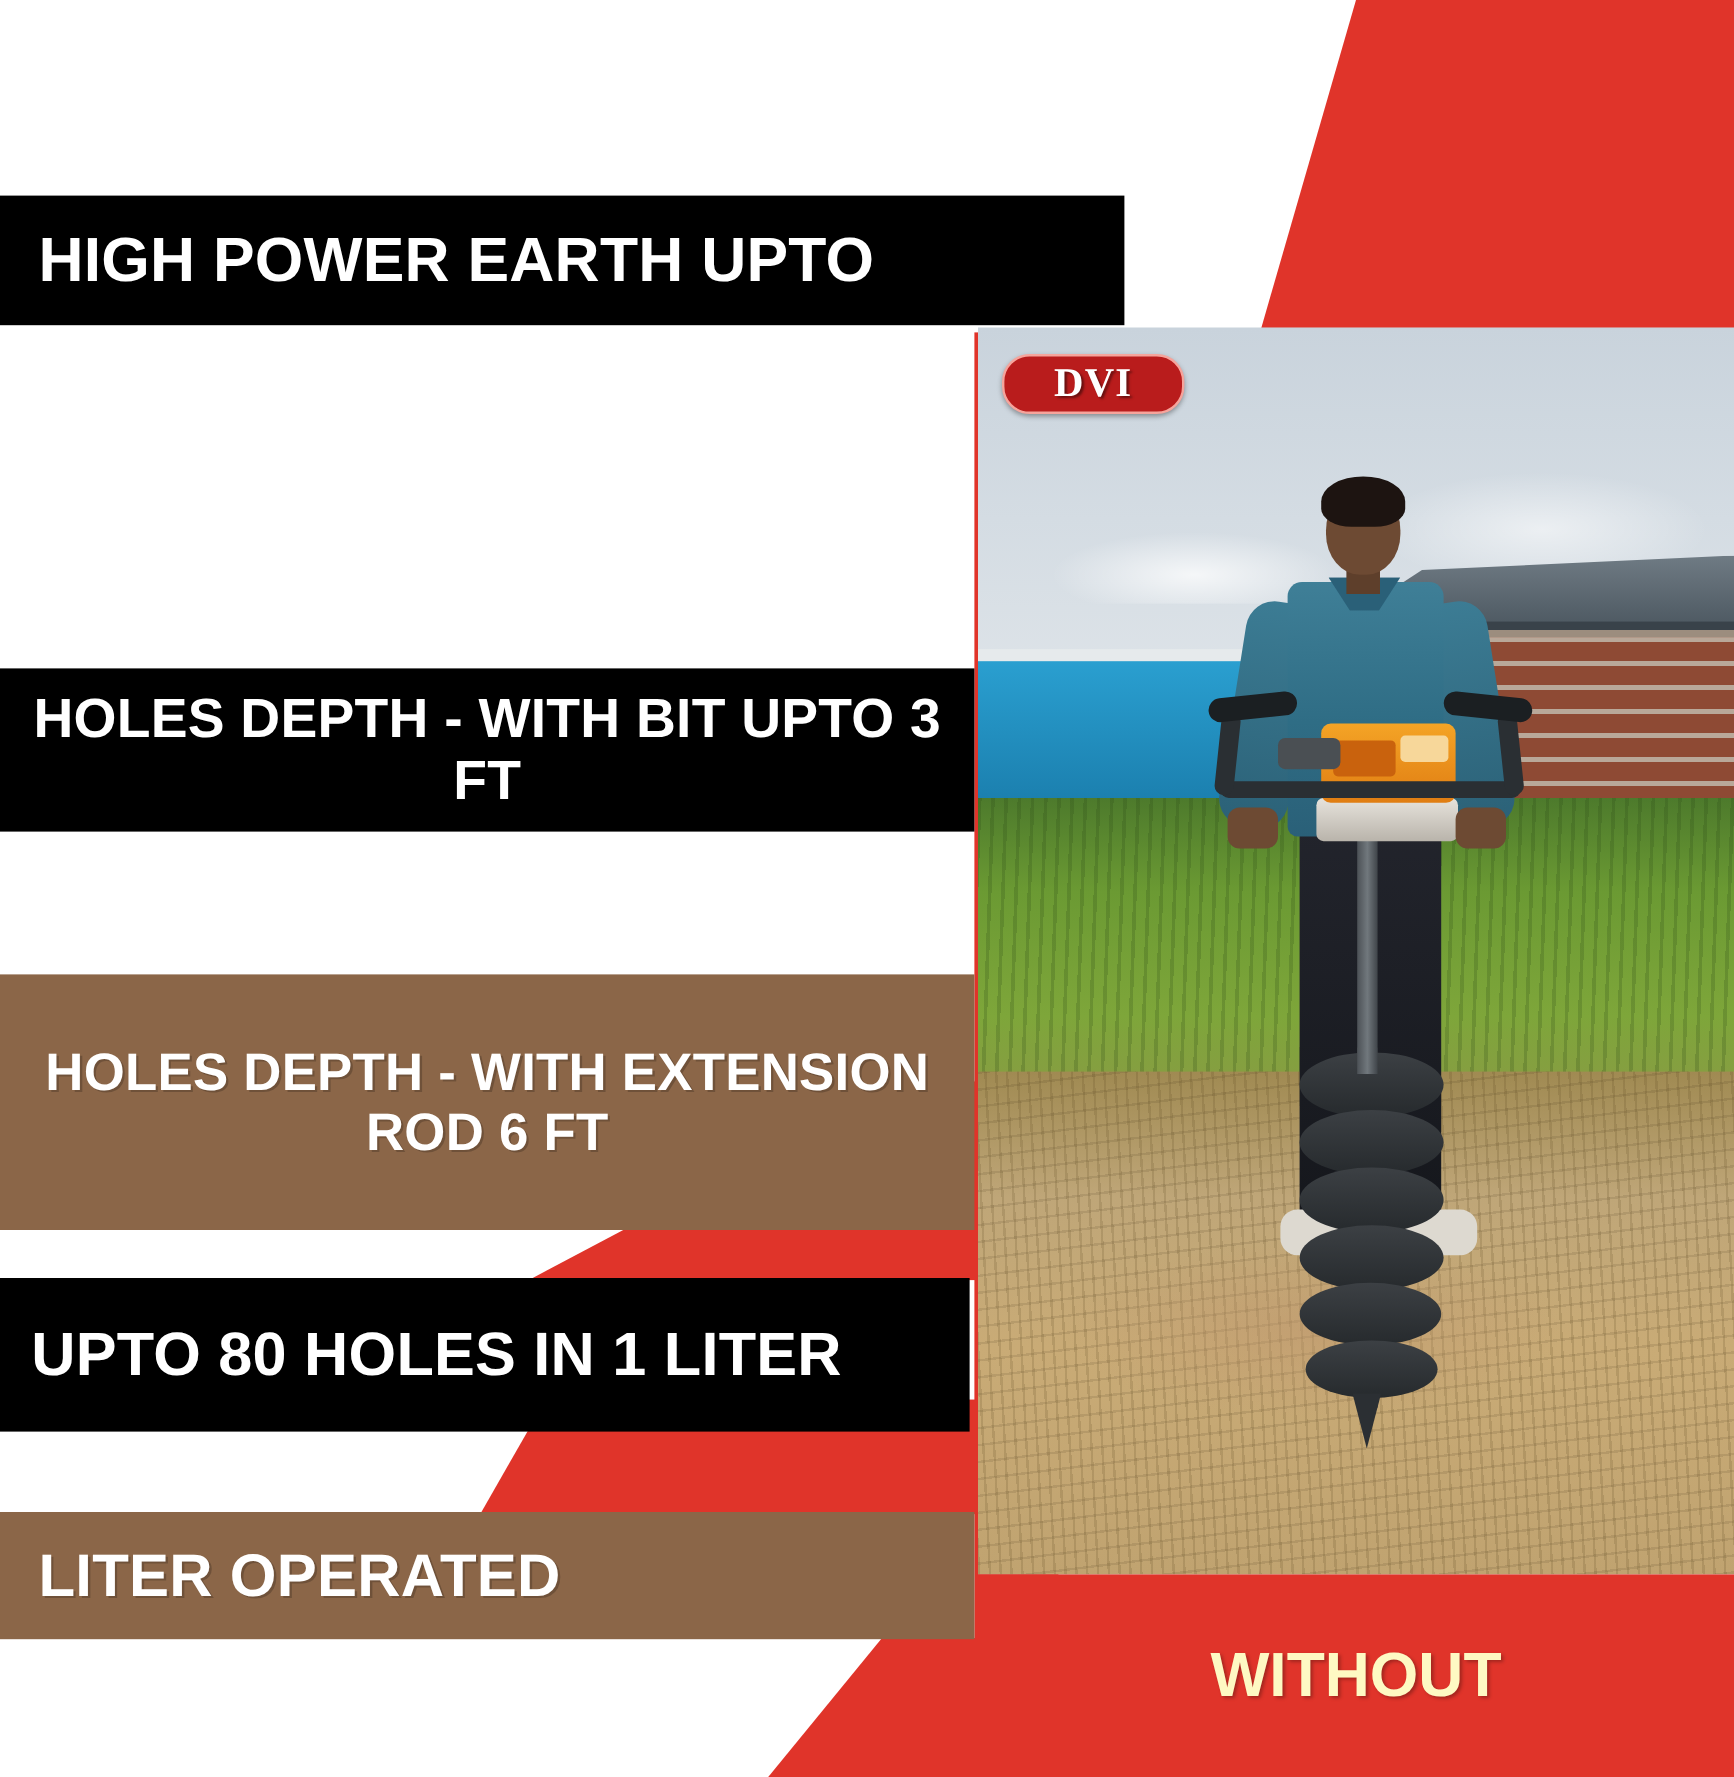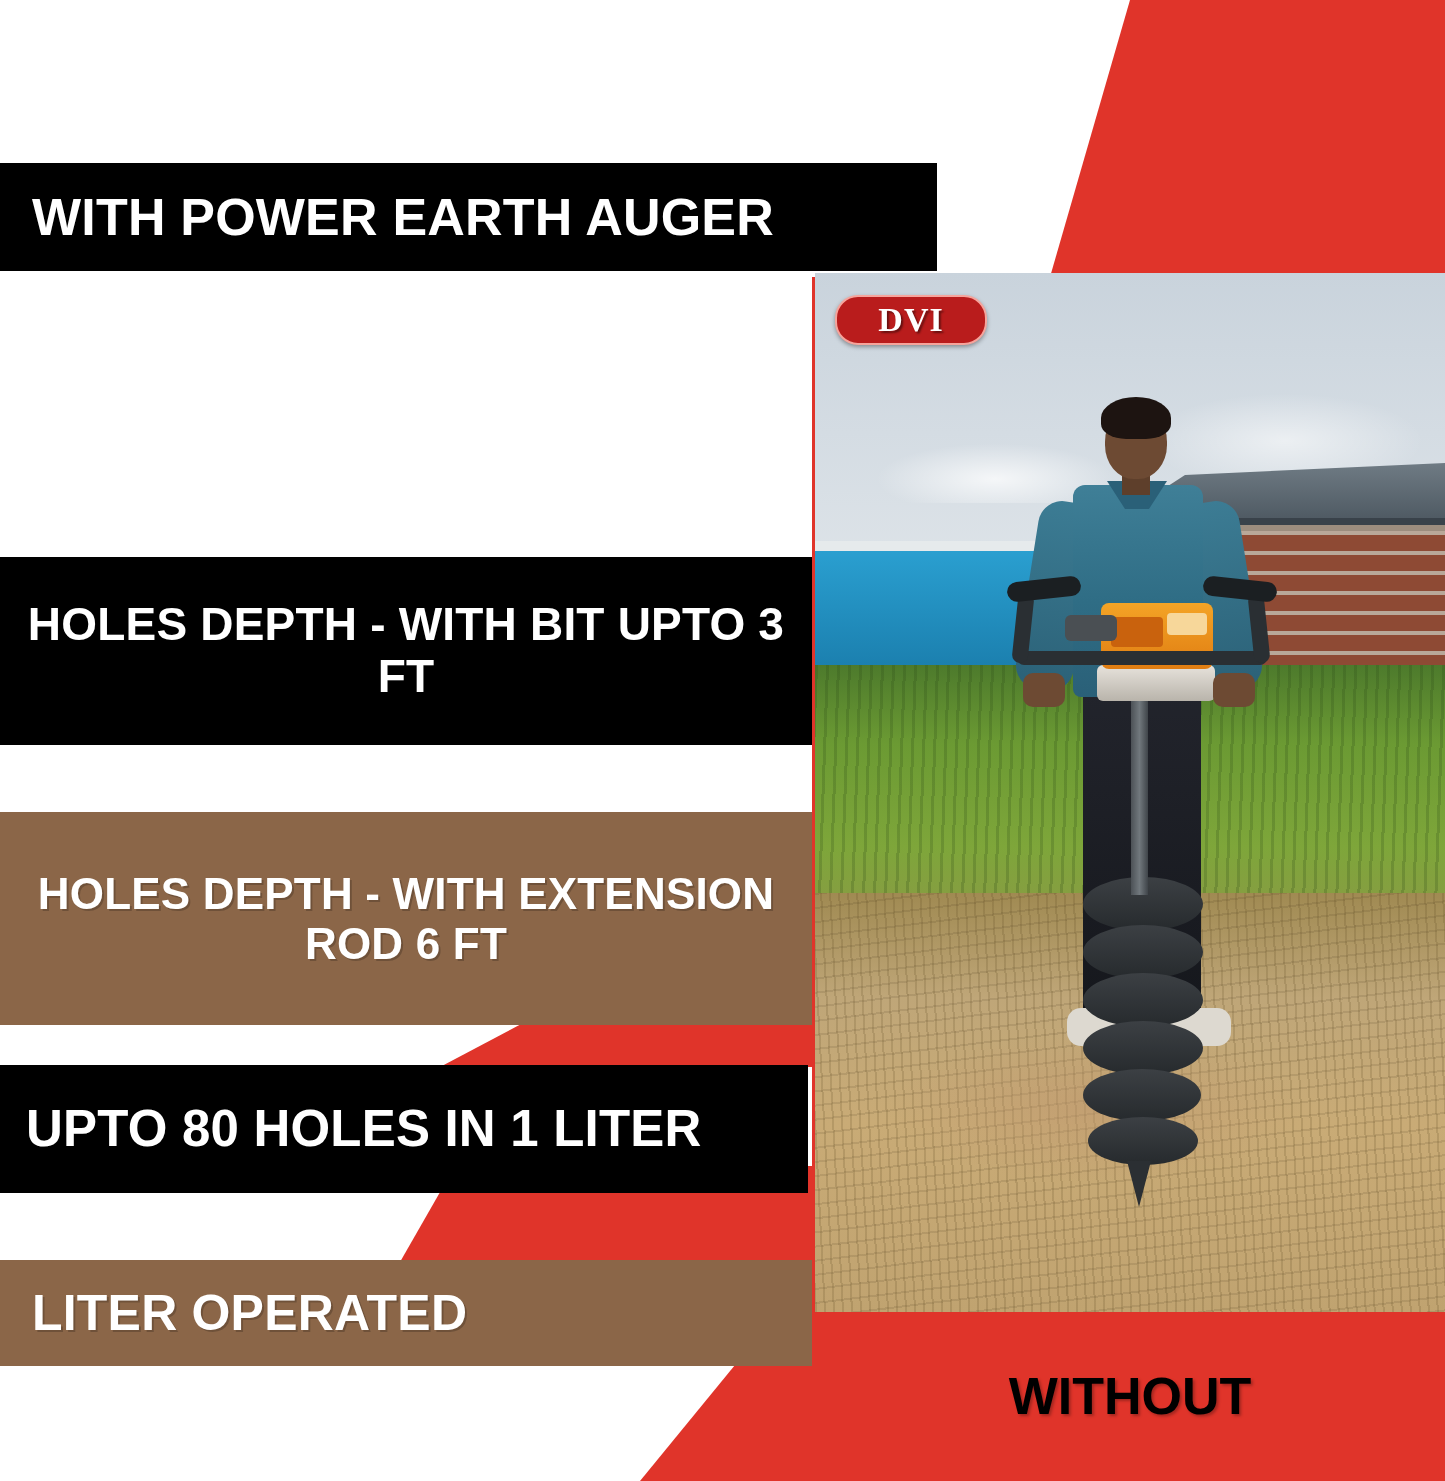--- a/index.html
+++ b/index.html
@@ -64,21 +64,21 @@
     padding:0 0 0 32px;
     font-size:52px;
   }
   #bar-engine{
     left:0;top:360px;width:812px;height:111px;
     padding:0 0 0 28px;
     font-size:50px;
     text-shadow:2px 2px 0 rgba(0,0,0,.20);
   }
   #bar-depth-bit{
-    left:0;top:557px;width:812px;height:188px;
+    left:0;top:557px;width:812px;height:136px;
     padding:0 22px;
     font-size:46px;
   }
   #bar-depth-bit .txt{text-align:center;}
   #bar-depth-ext{
     left:0;top:812px;width:812px;height:213px;
     padding:0 14px;
     font-size:44px;
     text-shadow:2px 2px 0 rgba(0,0,0,.20);
   }
@@ -216,39 +216,39 @@
     font-weight:bold;font-size:34px;color:#ffffff;
     letter-spacing:1px;
     text-shadow:2px 2px 2px rgba(0,0,0,.45);
   }
 
   
   #caption{
     position:absolute;left:815px;top:1312px;width:630px;height:169px;
     background:#e0342a;
     display:flex;flex-direction:column;align-items:center;justify-content:center;
-    color:#000000;font-weight:bold;font-size:52px;line-height:1.12;
+    color:#fef9c3;font-weight:bold;font-size:52px;line-height:1.12;
     text-align:center;
     text-shadow:2px 2px 3px rgba(0,0,0,.28);
   }
 </style>
 </head>
 <body>
 
 <div id="page">
 
   <div class="red-shape" id="red-top"></div>
   <div class="red-shape" id="red-right-slab"></div>
   <div class="red-shape" id="red-zig-0"></div>
   <div class="red-shape" id="red-zig-1"></div>
   <div class="red-shape" id="red-zig-2"></div>
   <div class="red-shape" id="red-zig-4"></div>
 
   <div class="bar black" id="bar-title">
-    <span class="txt">WITH POWER EARTH AUGER</span>
+    <span class="txt">HIGH POWER EARTH UPTO</span>
   </div>
 
 
   <div class="bar black" id="bar-depth-bit">
     <span class="txt">HOLES DEPTH - WITH BIT UPTO 3 FT</span>
   </div>
 
   <div class="bar brown" id="bar-depth-ext">
     <span class="txt">HOLES DEPTH - WITH EXTENSION ROD 6 FT</span>
   </div>

